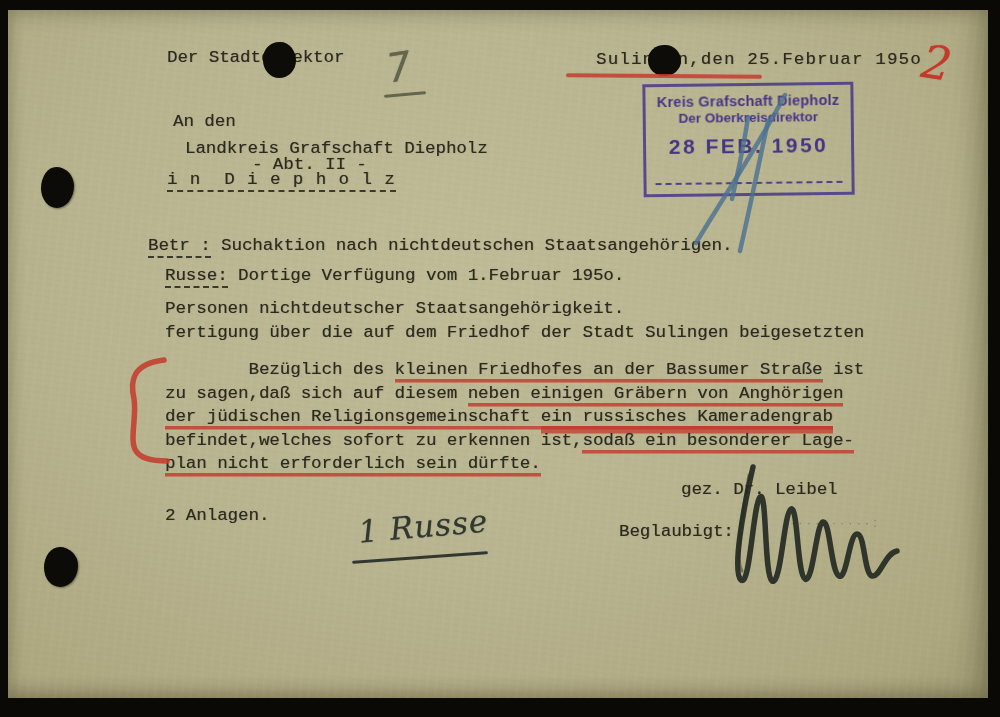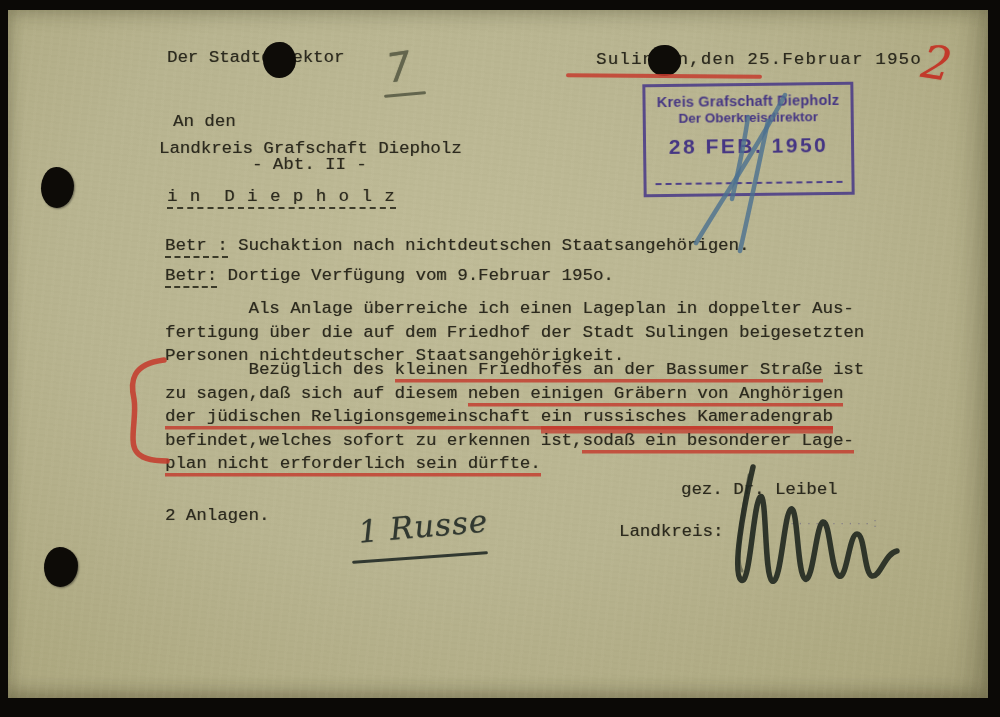--- a/index.html
+++ b/index.html
@@ -64,35 +64,35 @@
 <div class="hand2">2</div>
 
 <div class="stamp">
   <div class="l1">Kreis Grafschaft Diepholz</div>
   <div class="l2">Der Oberkreisdirektor</div>
   <div class="dt">28 FEB. 1950</div>
   <div class="dashln"></div>
 </div>
 
 <div class="tw" style="left:173px;top:110px">An den</div>
-<div class="tw" style="left:159px;top:137px">Landkreis Grafschaft Diepholz</div>
+<div class="tw" style="left:185px;top:137px">Landkreis Grafschaft Diepholz</div>
 <div class="tw" style="left:252px;top:153px">- Abt. II -</div>
-<div class="tw" style="left:167px;top:185px"><span class="dash spread">i n  D i e p h o l z</span></div>
+<div class="tw" style="left:167px;top:168px"><span class="dash spread">i n  D i e p h o l z</span></div>
 
-<div class="tw" style="left:165px;top:234px"><span class="dash">Betr :</span><span> Suchaktion nach nichtdeutschen Staatsangehörigen.</span></div>
-<div class="tw" style="left:165px;top:264px"><span class="dash">Betr:</span><span> Dortige Verfügung vom 9.Februar 195o.</span></div>
+<div class="tw" style="left:148px;top:234px"><span class="dash">Betr :</span><span> Suchaktion nach nichtdeutschen Staatsangehörigen.</span></div>
+<div class="tw" style="left:165px;top:264px"><span class="dash">Russe:</span><span> Dortige Verfügung vom 1.Februar 195o.</span></div>
 
-<div class="tw" style="left:165px;top:297px" id="para1"><div class="tline">        Als Anlage überreiche ich einen Lageplan in doppelter Aus-</div><div class="tline">fertigung über die auf dem Friedhof der Stadt Sulingen beigesetzten</div><div class="tline">Personen nichtdeutscher Staatsangehörigkeit.</div></div>
+<div class="tw" style="left:165px;top:297px" id="para1"><div class="tline">Personen nichtdeutscher Staatsangehörigkeit.</div><div class="tline">fertigung über die auf dem Friedhof der Stadt Sulingen beigesetzten</div></div>
 <div class="tw" style="left:165px;top:358px" id="para2"><div class="tline"><span>        Bezüglich des </span><span class="ru">kleinen Friedhofes an der Bassumer Straße</span><span> ist</span></div><div class="tline"><span>zu sagen,daß sich auf diesem </span><span class="ru">neben einigen Gräbern von Anghörigen</span></div><div class="tline"><span class="ru">der jüdischen Religionsgemeinschaft </span><span class="ru2">ein russisches Kameradengrab</span></div><div class="tline"><span>befindet,welches sofort zu erkennen ist,</span><span class="ru">sodaß ein besonderer Lage-</span></div><div class="tline"><span class="ru">plan nicht erforderlich sein dürfte.</span></div></div>
 
 <div class="tw" style="left:165px;top:504px">2 Anlagen.</div>
 <div class="russe">1 Russe</div>
 <div class="russeu"></div>
 <div class="tw" style="left:681px;top:478px">gez. Dr. Leibel</div>
-<div class="tw" style="left:619px;top:520px">Landkreis:</div>
+<div class="tw" style="left:619px;top:520px">Beglaubigt:</div>
 <div class="residue">··········:</div>
 
 <svg class="overlay" width="1000" height="717" viewBox="0 0 1000 717">
 
   <path d="M164,360 C132,364 130,381 134,399 C137,416 129,441 136,451 C141,459 153,461 167,461" fill="none" stroke="rgba(196,60,46,.88)" stroke-width="5.5" stroke-linecap="round"></path>
 
   <path d="M696,243 C724,196 757,148 785,95" fill="none" stroke="rgba(75,112,144,.8)" stroke-width="4.5" stroke-linecap="round"></path>
   <path d="M748,117 C744,146 738,172 732,199" fill="none" stroke="rgba(75,112,144,.8)" stroke-width="4.5" stroke-linecap="round"></path>
   <path d="M768,121 C760,159 750,207 740,251" fill="none" stroke="rgba(75,112,144,.8)" stroke-width="4.5" stroke-linecap="round"></path>
 

